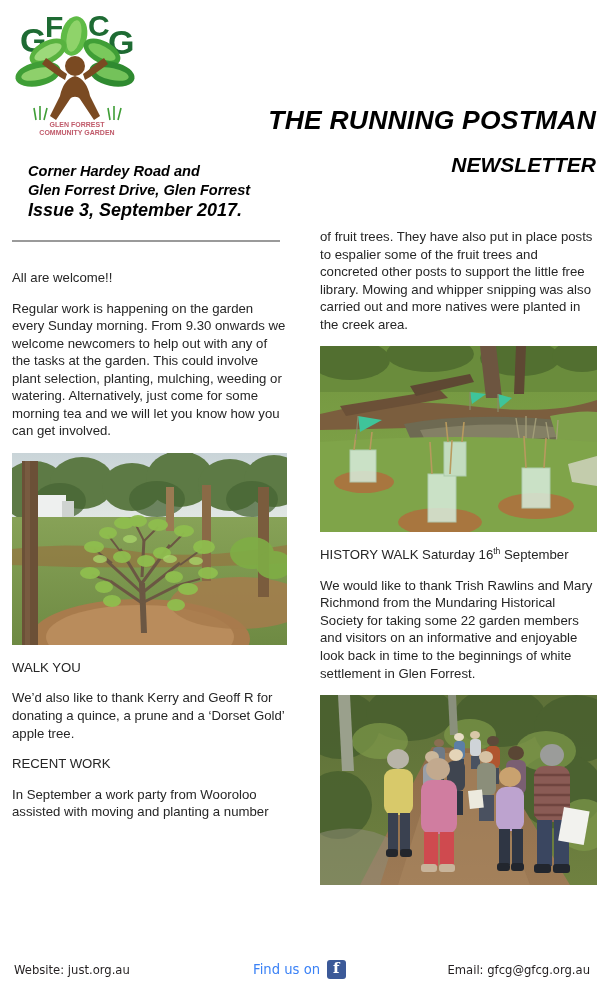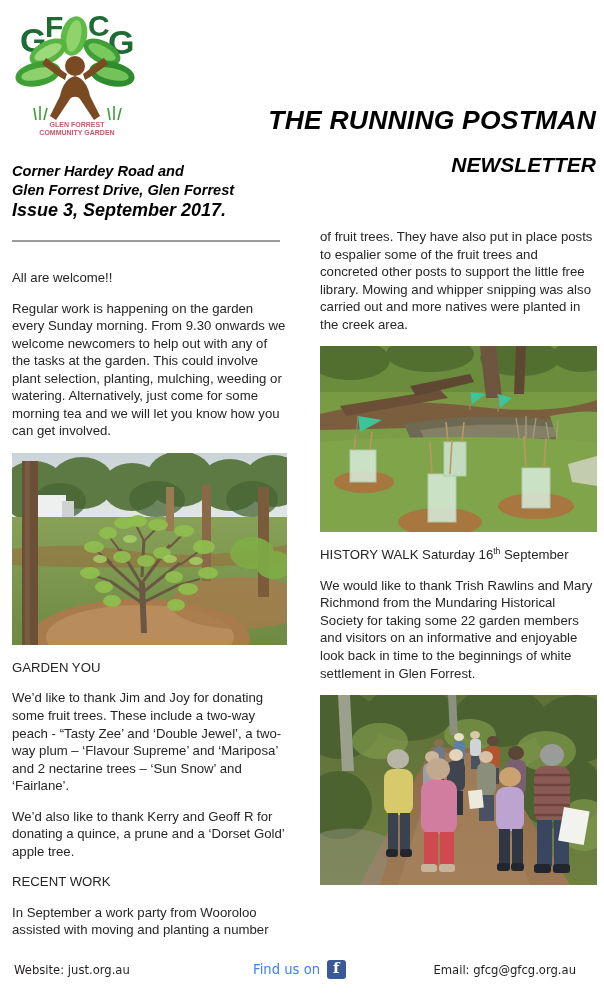--- a/index.html
+++ b/index.html
@@ -50,21 +50,21 @@
     font-weight: bold;
     font-style: italic;
     color: #000;
     line-height: 1.15;
     margin-top: 18px;
   }
 
   
   .address {
     position: absolute;
-    left: 12px; top: 162px;
+    left: 28px; top: 162px;
     width: 290px;
     font-size: 14.6px;
     font-weight: bold;
     font-style: italic;
     line-height: 1.28;
     color: #000;
   }
   .issue {
     font-size: 18px;
     font-weight: bold;
@@ -135,21 +135,21 @@
   .fb-icon::after {
     content: "f";
     position: absolute;
     left: 6px; top: -1px;
     color: #ffffff;
     font-family: "DejaVu Serif", serif;
     font-weight: bold;
     font-size: 15px;
   }
   .footer-email {
-    position: absolute; right: 28px; top: 5px;
+    position: absolute; right: 14px; top: 5px;
   }
 </style>
 </head>
 <body>
 
 <div class="masthead">
 
   <div class="logo">
     <svg viewBox="0 0 130 134" width="130" height="134">
 
@@ -285,22 +285,21 @@
           <ellipse cx="184" cy="108" rx="7" ry="4"></ellipse>
       </g>
 
       <g fill="#7fae45" opacity="0.9">
         <ellipse cx="240" cy="100" rx="22" ry="16"></ellipse>
           <ellipse cx="262" cy="112" rx="18" ry="14"></ellipse>
       </g>
     </svg>
   </div>
 
-  <p class="heading">GARDEN YOU</p>
-  <p>We’d like to thank Jim and Joy for donating some fruit trees. These include a two-way peach - “Tasty Zee’ and ‘Double Jewel’, a two-way plum – ‘Flavour Supreme’ and ‘Mariposa’ and 2 nectarine trees – ‘Sun Snow’ and ‘Fairlane’.</p>
+  <p class="heading">WALK YOU</p>
   <p>We’d also like to thank Kerry and Geoff R for donating a quince, a prune and a ‘Dorset Gold’ apple tree.</p>
 
   <p class="heading">RECENT WORK</p>
   <p>In September a work party from Wooroloo assisted with moving and planting a number</p>
 </div>
 
 <div class="col col-right" style="top:228px;">
 
   <p>of fruit trees. They have also put in place posts to espalier some of the fruit trees and concreted other posts to support the little free library. Mowing and whipper snipping was also carried out and more natives were planted in the creek area.</p>
 

